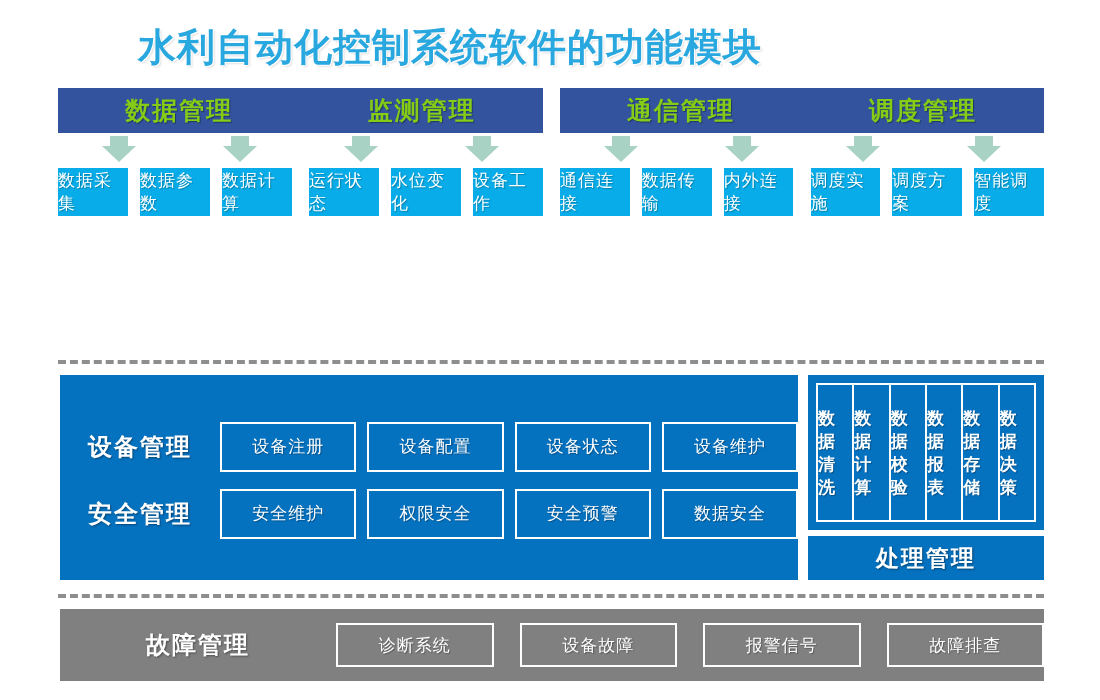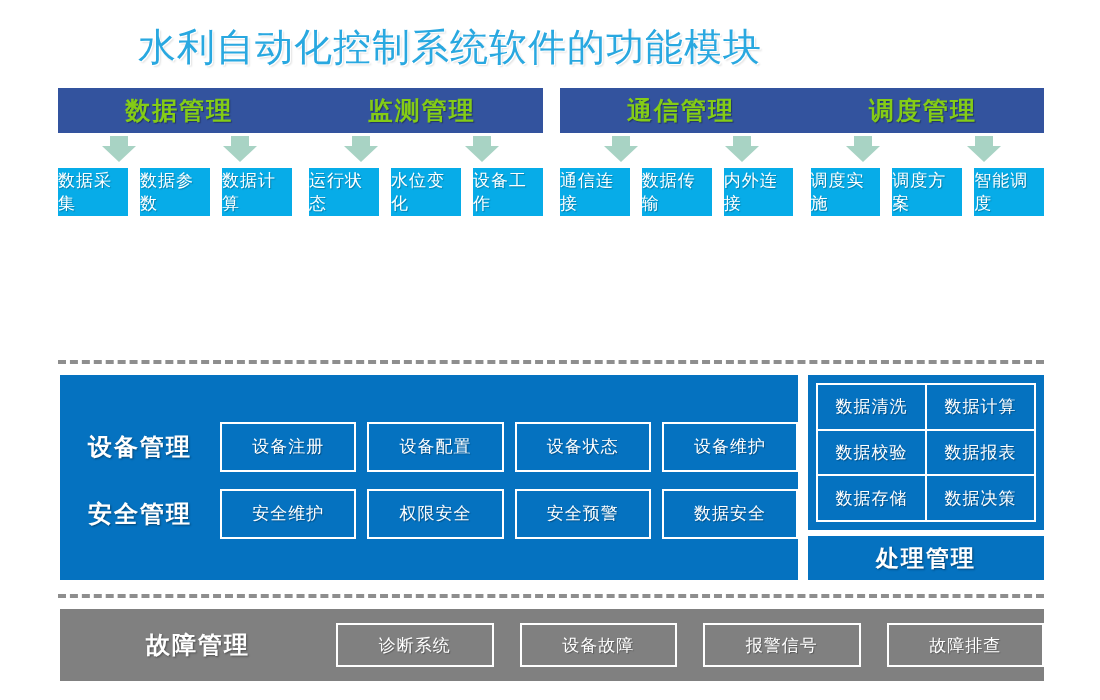--- a/index.html
+++ b/index.html
@@ -23,21 +23,21 @@
   }
 
   
   .title {
     position: absolute;
     left: 0;
     top: 22px;
     width: 900px;
     text-align: center;
     font-size: 38px;
-    font-weight: normal;
+    font-weight: bold;
     letter-spacing: 1px;
     color: #29A8E0;
     text-shadow: 1px 1px 0 #ffffff, 2px 2px 2px rgba(0,0,0,0.12);
   }
 
   
   .tier-top {
     position: absolute;
     left: 58px;
     top: 88px;
@@ -202,22 +202,23 @@
     left: 808px;
     top: 375px;
     width: 236px;
     height: 155px;
     background: #0572C0;
     padding: 9px 9px;
     box-sizing: border-box;
   }
   .rg-rows {
     display: flex;
-    flex-direction: column;
+    flex-direction: row;
     height: 100%;
+    font-weight: bold;
   }
   .rg-row {
     flex: 1 1 0;
     display: flex;
   }
   .rg-cell {
     flex: 1 1 0;
     border: 2px solid #ffffff;
     display: flex;
     align-items: center;

